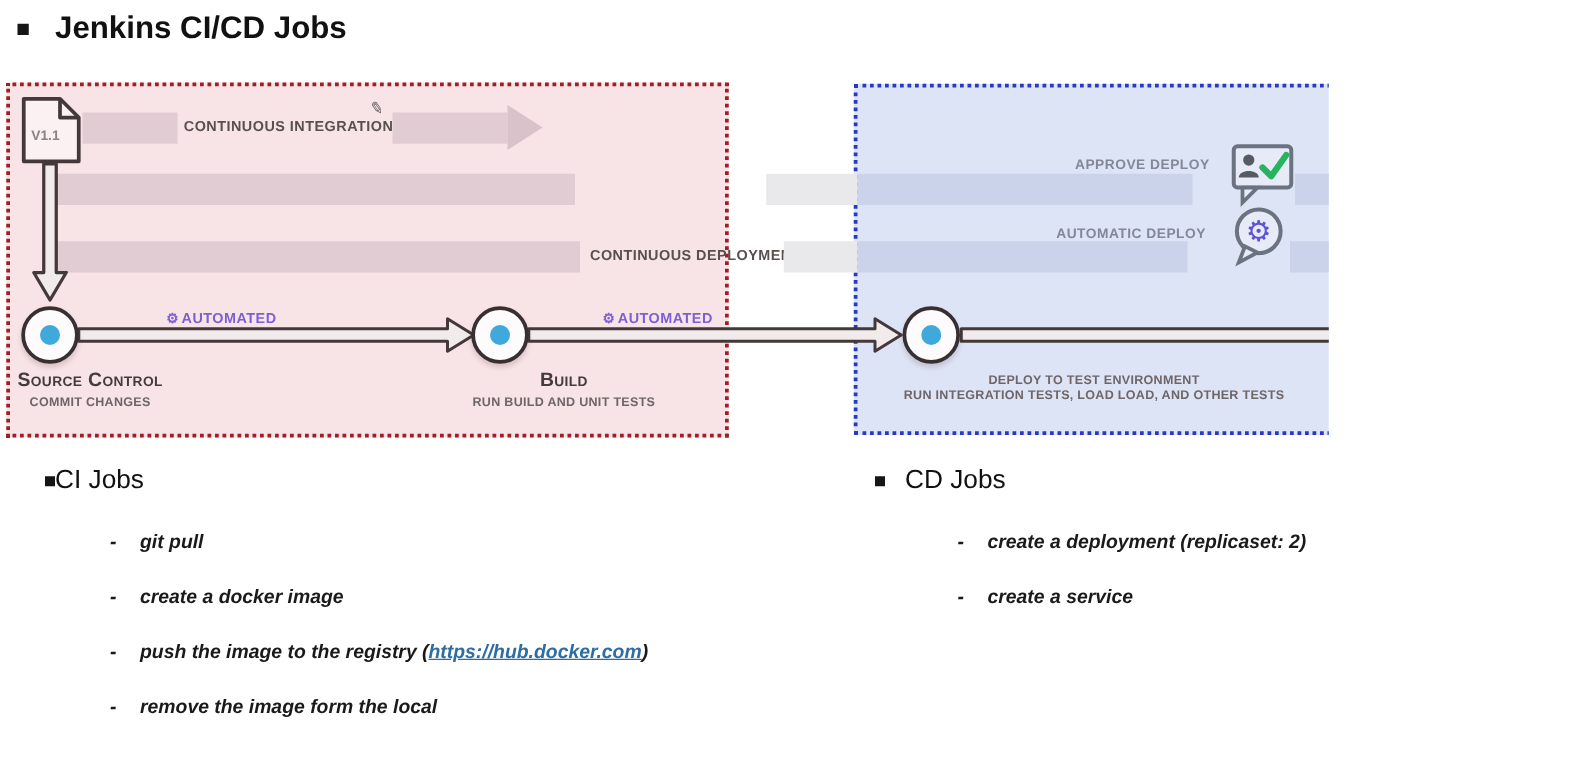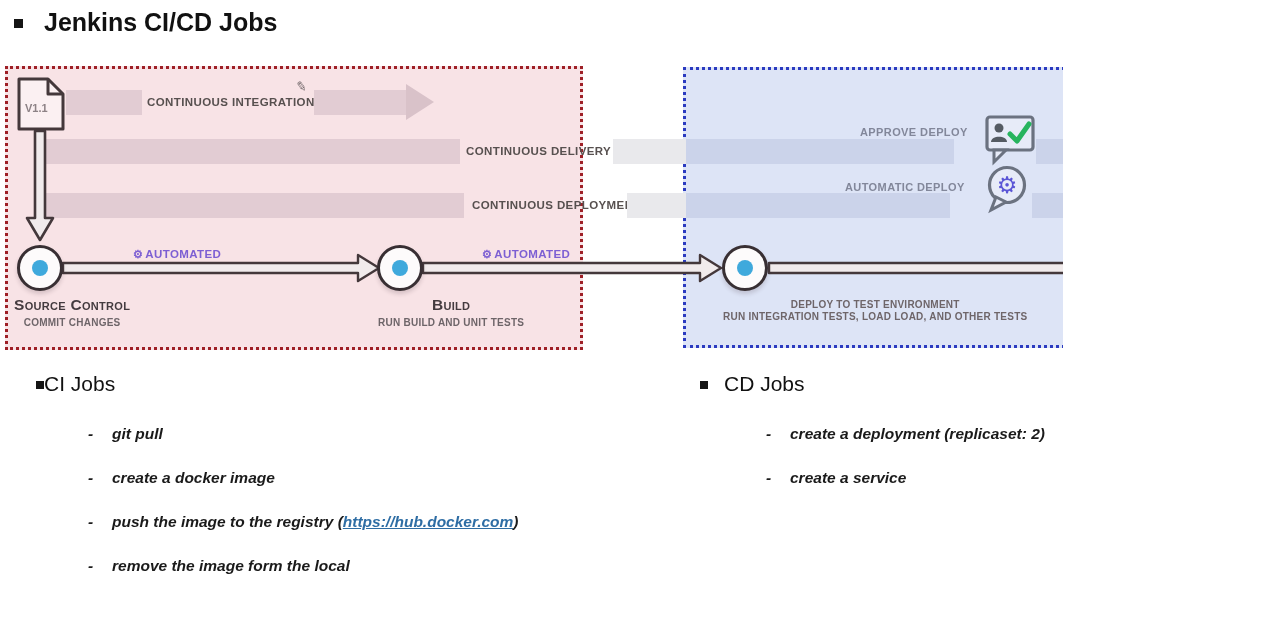--- a/index.html
+++ b/index.html
@@ -68,21 +68,20 @@
   <div class="ci-box"></div>
   <div class="cd-box"></div>
 
   <div class="band red" style="left:66px; top:90px; width:76px;"></div>
   <div class="band-label" style="left:147px; top:90px;">CONTINUOUS INTEGRATION</div>
   <div class="pencil-icon" style="left:296px; top:79px;">✎</div>
   <div class="band red" style="left:314px; top:90px; width:92px;"></div>
   <div class="band-head red" style="left:406px; top:84px;"></div>
 
   <div class="band red" style="left:36px;  top:139px; width:424px;"></div>
-  <div class="band-label" style="left:466px; top:139px;">CONTINUOUS DELIVERY</div>
   <div class="band gapc" style="left:613px; top:139px; width:73px;"></div>
   <div class="band blue" style="left:686px; top:139px; width:268px;"></div>
   <div class="band blue" style="left:1036px; top:139px; width:116px;"></div>
   <div class="band-head blue" style="left:1152px; top:134px;"></div>
   <div class="deploy-label" style="left:860px; top:126px; width:118px;">APPROVE DEPLOY</div>
 
   <svg style="left:984px; top:114px;" width="52" height="50" viewBox="0 0 52 50">
     <rect x="3" y="3" width="46" height="33" rx="3" fill="#e7ebf8" stroke="#6b7280" stroke-width="3.2"></rect>
     <polygon points="10,36 10,48 22,36" fill="#e7ebf8" stroke="#6b7280" stroke-width="3"></polygon>
     <circle cx="15" cy="14" r="4.5" fill="#555b63"></circle>

